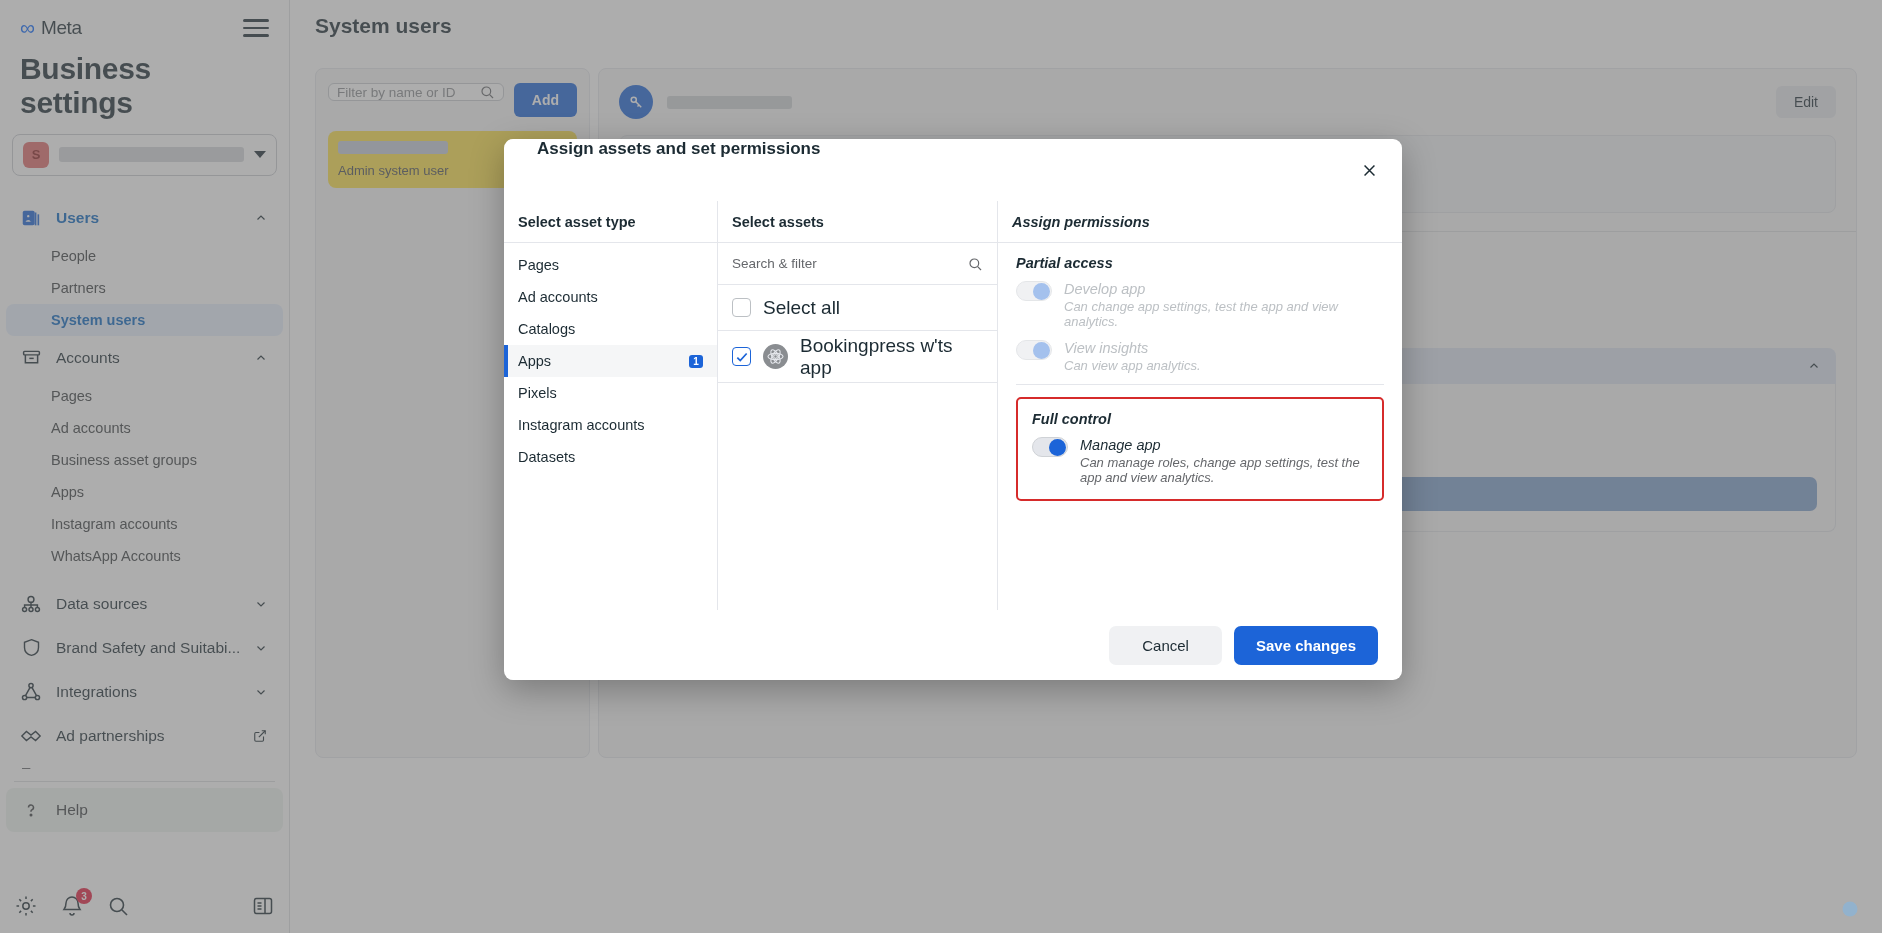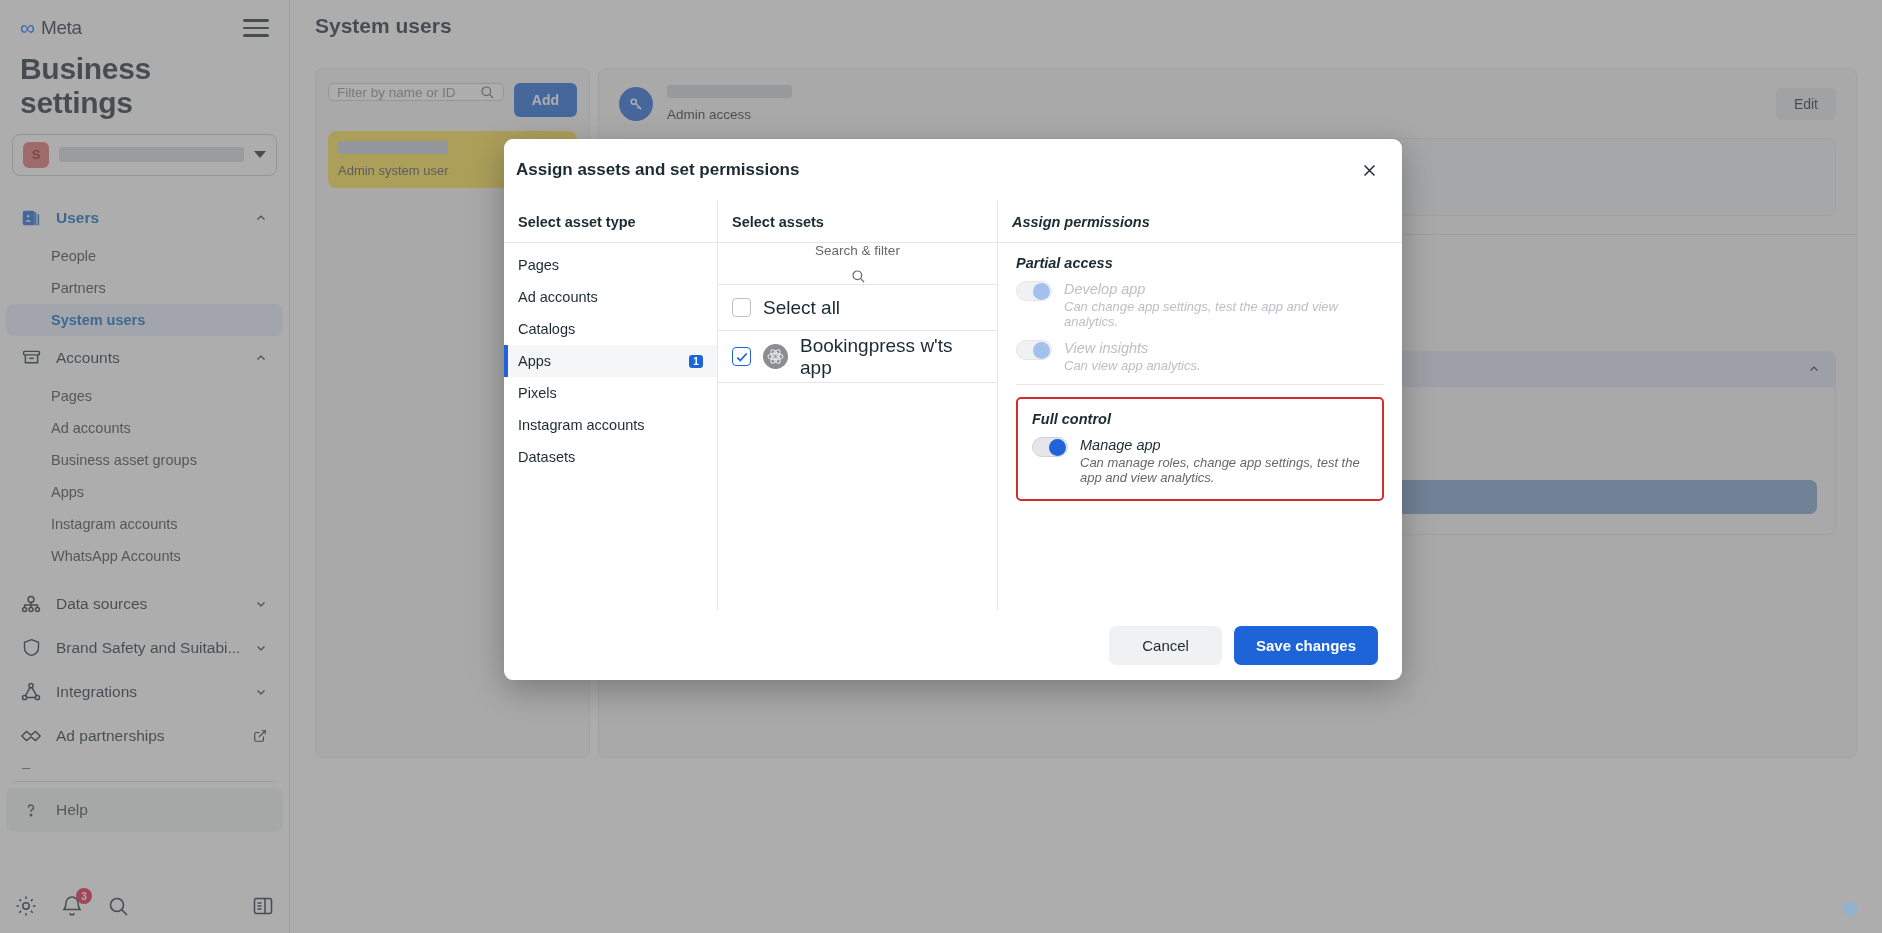--- a/index.html
+++ b/index.html
@@ -135,21 +135,21 @@
   .toggle.faded .knob { background: #5a8fe0; }
 
   
   .modal {
     position: absolute; z-index: 100;
     left: 504px; top: 139px; width: 898px; height: 541px;
     background: #ffffff; border-radius: 9px;
     box-shadow: 0 10px 34px rgba(0,0,0,0.28);
     display: flex; flex-direction: column;
   }
-  .modal-head { height: 62px; display: flex; align-items: center; padding: 0 12px; position: relative; }
+  .modal-head { height: 62px; display: flex; padding: 0 33px; position: relative; }
   .modal-title { font-size: 17px; font-weight: bold; color: #1c2b33; }
   .modal-close { position: absolute; right: 18px; top: 16px; width: 30px; height: 30px;
                  border-radius: 50%; display: flex; align-items: center; justify-content: center;
                  cursor: pointer; }
 
   .modal-body { flex: 1; display: flex; border-top: 0; }
   .col { display: flex; flex-direction: column; }
   .col-types { width: 214px; border-right: 1px solid #e4e6eb; }
   .col-assets { width: 280px; border-right: 1px solid #e4e6eb; }
   .col-perms { flex: 1; font-style: italic; }
@@ -160,21 +160,21 @@
   .type-item { height: 32px; display: flex; align-items: center; padding: 0 14px;
                font-size: 14.5px; color: #1c2b33; cursor: pointer; position: relative; }
   .type-item.active { background: #f5f6f7; font-weight: normal; }
   .type-item.active::before { content: ""; position: absolute; left: 0; top: 0; bottom: 0;
                               width: 4px; background: #1c64d8; }
   .type-count { margin-left: auto; background: #1c64d8; color: #fff; font-size: 10px;
                 font-weight: bold; border-radius: 3px; padding: 1px 4px; min-width: 14px;
                 text-align: center; }
 
   .asset-search { height: 42px; display: flex; align-items: center; padding: 0 14px; gap: 8px;
-                  border-bottom: 1px solid #e4e6eb; flex-direction: column; }
+                  border-bottom: 1px solid #e4e6eb; }
   .asset-search .ph { flex: 1; font-size: 13.5px; color: #65676b; }
   .asset-row { height: 46px; display: flex; align-items: center; padding: 0 14px; gap: 12px;
                border-bottom: 1px solid #e4e6eb; cursor: pointer; }
   .asset-row.tall { height: 52px; }
   .cbox { width: 19px; height: 19px; border: 1.5px solid #bcc0c4; border-radius: 4px;
           background: #fff; flex: 0 0 auto; display: flex; align-items: center; justify-content: center; }
   .cbox.checked { border-color: #1c64d8; }
   .app-avatar { width: 25px; height: 25px; border-radius: 50%; background: #8a8d91;
                 display:flex; align-items:center; justify-content:center; flex: 0 0 auto; }
   .asset-label { font-size: 19px; color: #1c2b33; }
@@ -395,21 +395,20 @@
           <div class="rp-head">
             <div class="key-avatar">
               <svg width="18" height="18" viewBox="0 0 24 24" fill="none" stroke="#fff" stroke-width="2">
                 <circle cx="9" cy="9" r="3.4"></circle>
                   <path d="M11.4 11.4L19 19"></path>
                   <path d="M16 16l-2 2"></path>
               </svg>
             </div>
             <div class="rph-texts">
               <div class="rph-redacted"></div>
-              <div class="rph-sub">Admin access</div>
             </div>
             <button class="btn-edit">Edit</button>
           </div>
 
           <div class="rp-inner-card"></div>
           <div class="rp-hr"></div>
 
           <div class="assign-btn-row">
             <button class="btn-assign">
               <svg width="16" height="16" viewBox="0 0 24 24" fill="none" stroke="#1c2b33" stroke-width="1.8">

